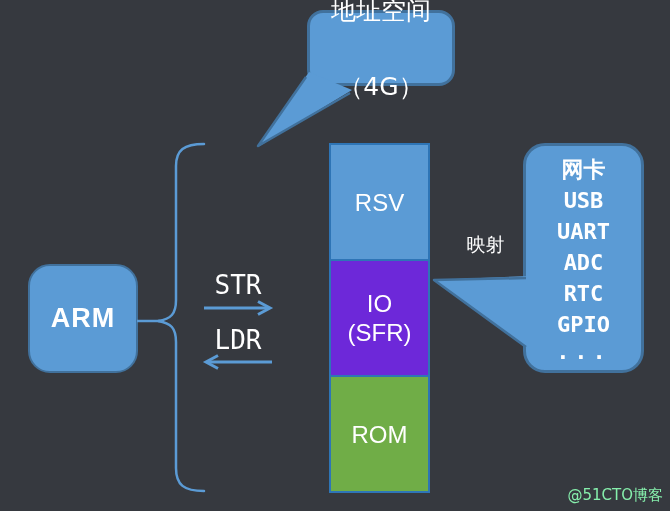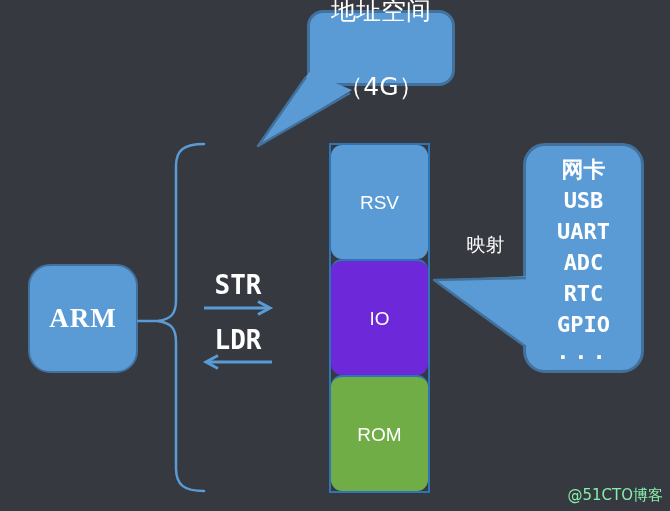--- a/index.html
+++ b/index.html
@@ -23,21 +23,21 @@
   .top-callout{
     left:307px;top:10px;width:148px;height:76px;
     border-radius:16px;
     display:flex;flex-direction:column;align-items:center;justify-content:center;
     font-size:25px;line-height:33px;gap:43px;
   }
   .cpu-box{
     left:28px;top:264px;width:110px;height:109px;
     border-radius:22px;border-width:2px;
     display:flex;align-items:center;justify-content:center;
-    font-family:Liberation Serif, serif;
+    font-family:Liberation Sans, sans-serif;
     font-weight:700;font-size:27px;letter-spacing:1px;
   }
   .peripherals-callout{
     left:523px;top:143px;width:121px;height:230px;
     border-radius:22px;
     display:flex;flex-direction:column;align-items:center;justify-content:center;
     padding-top:2px;
     font-family:"DejaVu Sans Mono", monospace;
     font-weight:700;font-size:22px;line-height:31px;
   }
@@ -48,31 +48,30 @@
     left:329px;top:143px;width:101px;height:350px;
     border:2px solid #2e75b6;
     box-sizing:border-box;
     display:flex;flex-direction:column;
     z-index:2;
   }
   .mem-cell{
     flex:1;
     display:flex;flex-direction:column;align-items:center;justify-content:center;
     font-family:"Liberation Sans", sans-serif;
-    font-size:19px;line-height:29px;
+    font-size:24px;line-height:29px;
     border-top:2px solid #2e75b6;
-    border-radius:11px;
   }
   .mem-cell:first-child{border-top:none;}
   .mem-cell span:empty{display:none;}
   
   .op-label{
     width:90px;text-align:center;
     font-family:"DejaVu Sans Mono", monospace;
-    font-weight:700;font-size:26px;
+    font-weight:400;font-size:26px;
     z-index:3;
   }
   .str-label{left:193px;top:270px;}
   .ldr-label{left:193px;top:325px;}
   .mapping-label{
     left:438px;top:232px;width:95px;text-align:center;
     font-size:19px;z-index:3;
   }
   .watermark{
     right:7px;bottom:6px;
@@ -102,20 +101,21 @@
   <div class="abs op-label str-label">STR</div>
   <div class="abs op-label ldr-label">LDR</div>
 
   <div class="abs memory-stack">
     <div class="mem-cell" style="background: rgb(91, 155, 213);">
       <span>RSV</span>
 
     </div>
     <div class="mem-cell" style="background: #6d28d9;">
       <span>IO</span>
+      <span>(SFR)</span>
     </div>
     <div class="mem-cell" style="background: rgb(112, 173, 71);">
       <span>ROM</span>
 
     </div>
   </div>
 
   <div class="abs mapping-label">映射</div>
 
   <div class="abs blue-shape peripherals-callout">

